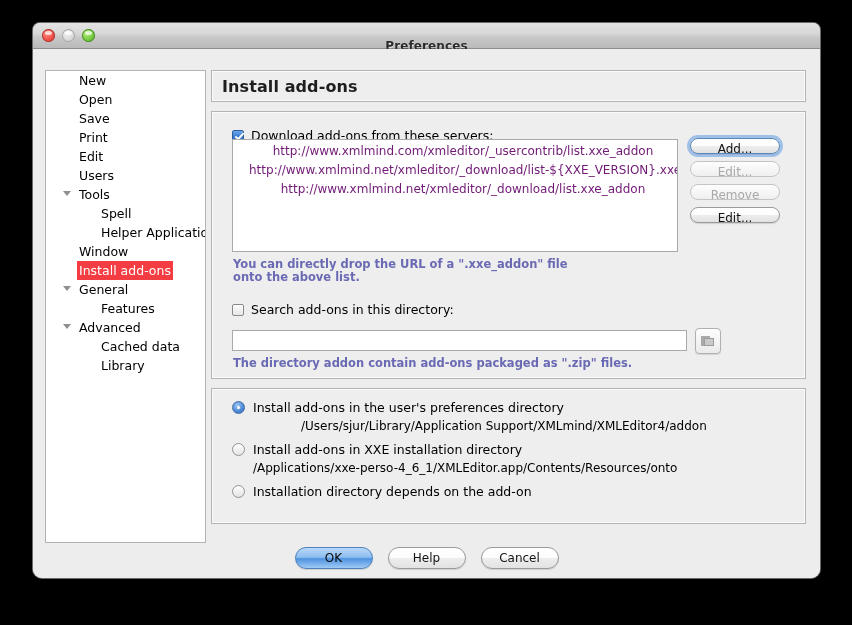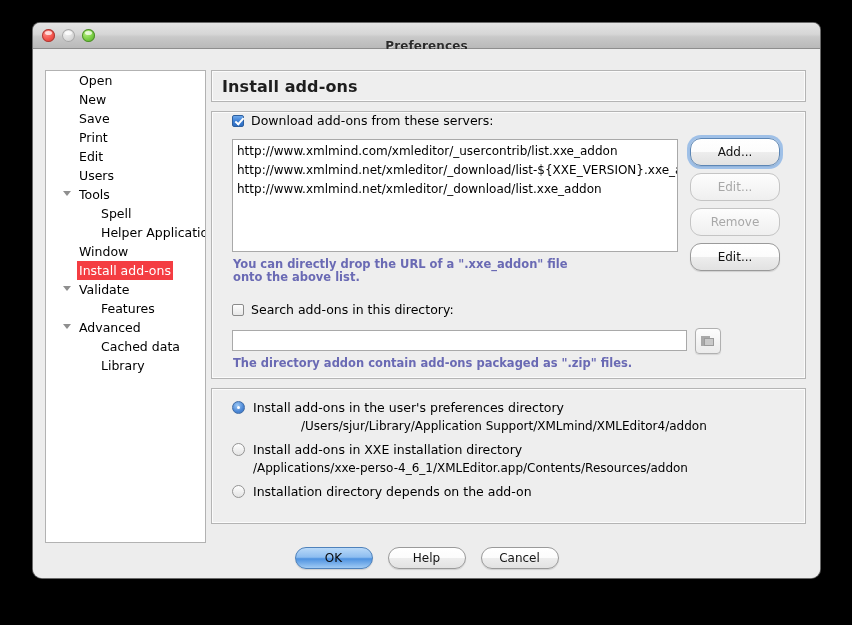--- a/index.html
+++ b/index.html
@@ -176,37 +176,38 @@
     position: absolute;
     left: 20px; top: 27px;
     width: 444px; height: 111px;
     background: #ffffff;
     border: 1px solid #a9a9a9;
     overflow: hidden;
   }
   .url-row {
     height: 19px;
     line-height: 19px;
-    padding-left: 4px;
+    padding-left: 16px;
     font-size: 12px;
-    color: #000000;
+    color: #701a75;
     white-space: nowrap;
     overflow: hidden;
+    text-align: center;
   }
   .url-row:first-child { margin-top: 2px; }
 
   
   #side-buttons {
     position: absolute;
     left: 478px; top: 26px;
     width: 90px;
   }
   .aqua-btn {
     display: block;
-    width: 90px; height: 28px;
+    width: 90px; height: 16px;
     margin-bottom: 7px;
     border-radius: 11px;
     border: 1px solid #9a9a9a;
     background: linear-gradient(to bottom, #ffffff 0%, #fcfcfc 48%, #ededed 52%, #e2e2e2 100%);
     font-family: "DejaVu Sans", sans-serif;
     font-size: 12px;
     color: #131313;
     box-shadow: 0 1px 1px rgba(0,0,0,0.13);
     cursor: default;
     padding: 0;
@@ -348,47 +349,47 @@
   <div id="titlebar">
     <div class="traffic" id="tl-close"></div>
     <div class="traffic" id="tl-min"></div>
     <div class="traffic" id="tl-zoom"></div>
     <div id="title-text">Preferences</div>
   </div>
 
   <div id="body">
 
     <div id="sidebar">
+        <div class="tree-item lvl0"><span class="tree-label">New</span></div>
         <div class="tree-item lvl0"><span class="tree-label">Open</span></div>
-        <div class="tree-item lvl0"><span class="tree-label">New</span></div>
         <div class="tree-item lvl0"><span class="tree-label">Save</span></div>
         <div class="tree-item lvl0"><span class="tree-label">Print</span></div>
         <div class="tree-item lvl0"><span class="tree-label">Edit</span></div>
         <div class="tree-item lvl0"><span class="tree-label">Users</span></div>
         <div class="tree-item lvl0 has-arrow"><span class="arrow"></span><span class="tree-label">Tools</span></div>
         <div class="tree-item lvl1"><span class="tree-label">Spell</span></div>
         <div class="tree-item lvl1"><span class="tree-label">Helper Applications</span></div>
         <div class="tree-item lvl0"><span class="tree-label">Window</span></div>
         <div class="tree-item lvl0 selected"><span class="tree-label">Install add-ons</span></div>
-        <div class="tree-item lvl0 has-arrow"><span class="arrow"></span><span class="tree-label">Validate</span></div>
+        <div class="tree-item lvl0 has-arrow"><span class="arrow"></span><span class="tree-label">General</span></div>
         <div class="tree-item lvl1"><span class="tree-label">Features</span></div>
         <div class="tree-item lvl0 has-arrow"><span class="arrow"></span><span class="tree-label">Advanced</span></div>
         <div class="tree-item lvl1"><span class="tree-label">Cached data</span></div>
         <div class="tree-item lvl1"><span class="tree-label">Library</span></div>
       </div>
 
     <div id="content">
 
       <div id="page-header">
         <span id="page-header-title">Install add-ons</span>
       </div>
 
       <div class="group-box" id="group-servers">
 
-        <div class="checkbox-row" style="left:20px; top:1px;">
+        <div class="checkbox-row" style="left:20px; top:16px;">
           <span class="cbox checked"></span>
           <span class="cb-label">Download add-ons from these servers:</span>
         </div>
 
         <div id="url-list">
             <div class="url-row">http://www.xmlmind.com/xmleditor/_usercontrib/list.xxe_addon</div>
             <div class="url-row">http://www.xmlmind.net/xmleditor/_download/list-${XXE_VERSION}.xxe_a...</div>
             <div class="url-row">http://www.xmlmind.net/xmleditor/_download/list.xxe_addon</div>
           </div>
 
@@ -422,21 +423,21 @@
       <div class="group-box" id="group-location">
           <div class="radio-row" style="left: 20px; top: 11px;">
             <span class="radio checked"></span>
             <span class="radio-label">Install add-ons in the user's preferences directory</span>
           </div>
           <div class="radio-sub" style="left: 41px; top: 30px; margin-left: 48px;">/Users/sjur/Library/Application Support/XMLmind/XMLEditor4/addon</div>
           <div class="radio-row" style="left: 20px; top: 53px;">
             <span class="radio"></span>
             <span class="radio-label">Install add-ons in XXE installation directory</span>
           </div>
-          <div class="radio-sub" style="left: 41px; top: 72px;">/Applications/xxe-perso-4_6_1/XMLEditor.app/Contents/Resources/addon</div>
+          <div class="radio-sub" style="left: 41px; top: 72px;">/Applications/xxe-perso-4_6_1/XMLEditor.app/Contents/Resources/onto</div>
           <div class="radio-row" style="left: 20px; top: 95px;">
             <span class="radio"></span>
             <span class="radio-label">Installation directory depends on the add-on</span>
           </div>
         </div>
 
     </div>
 
     <div id="bottom-bar">
         <button class="bbtn default">OK</button>

